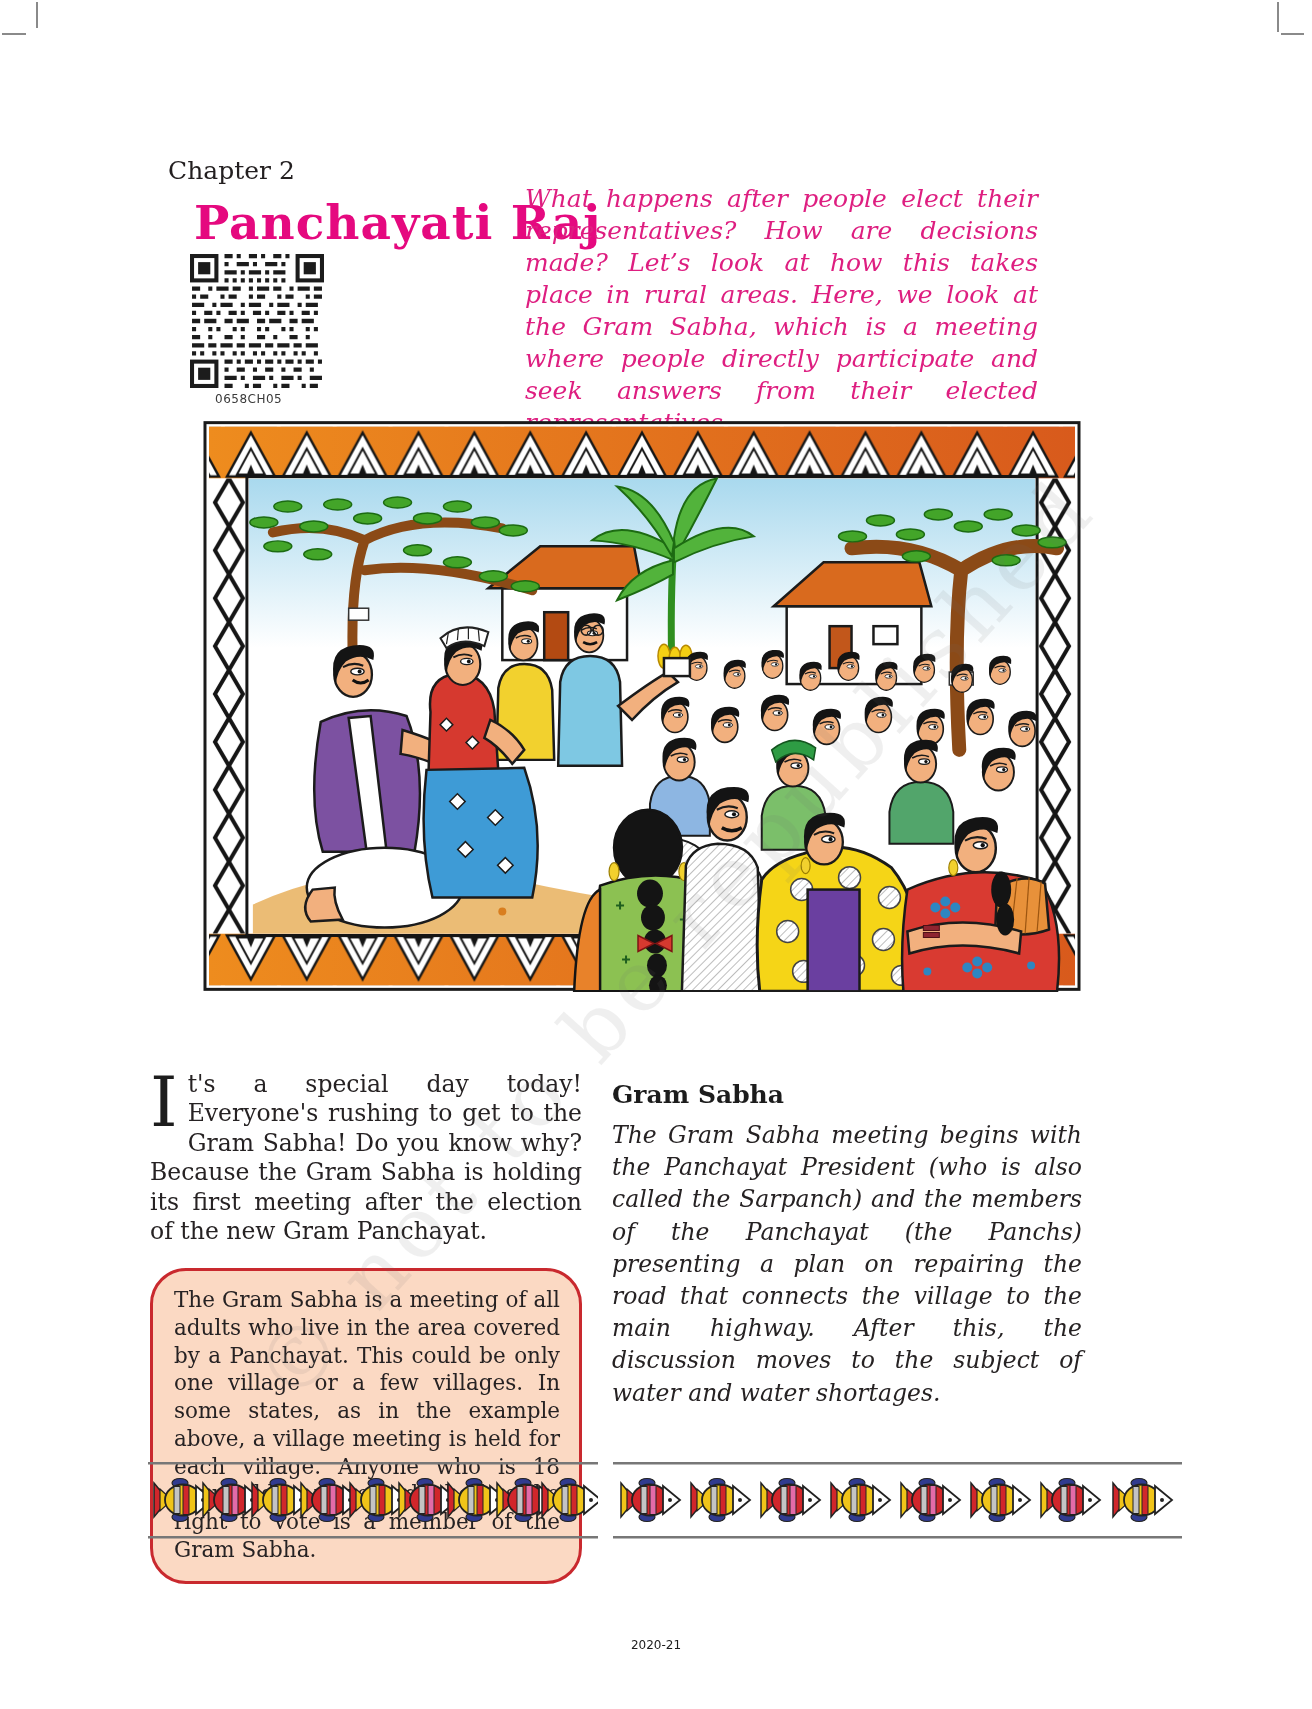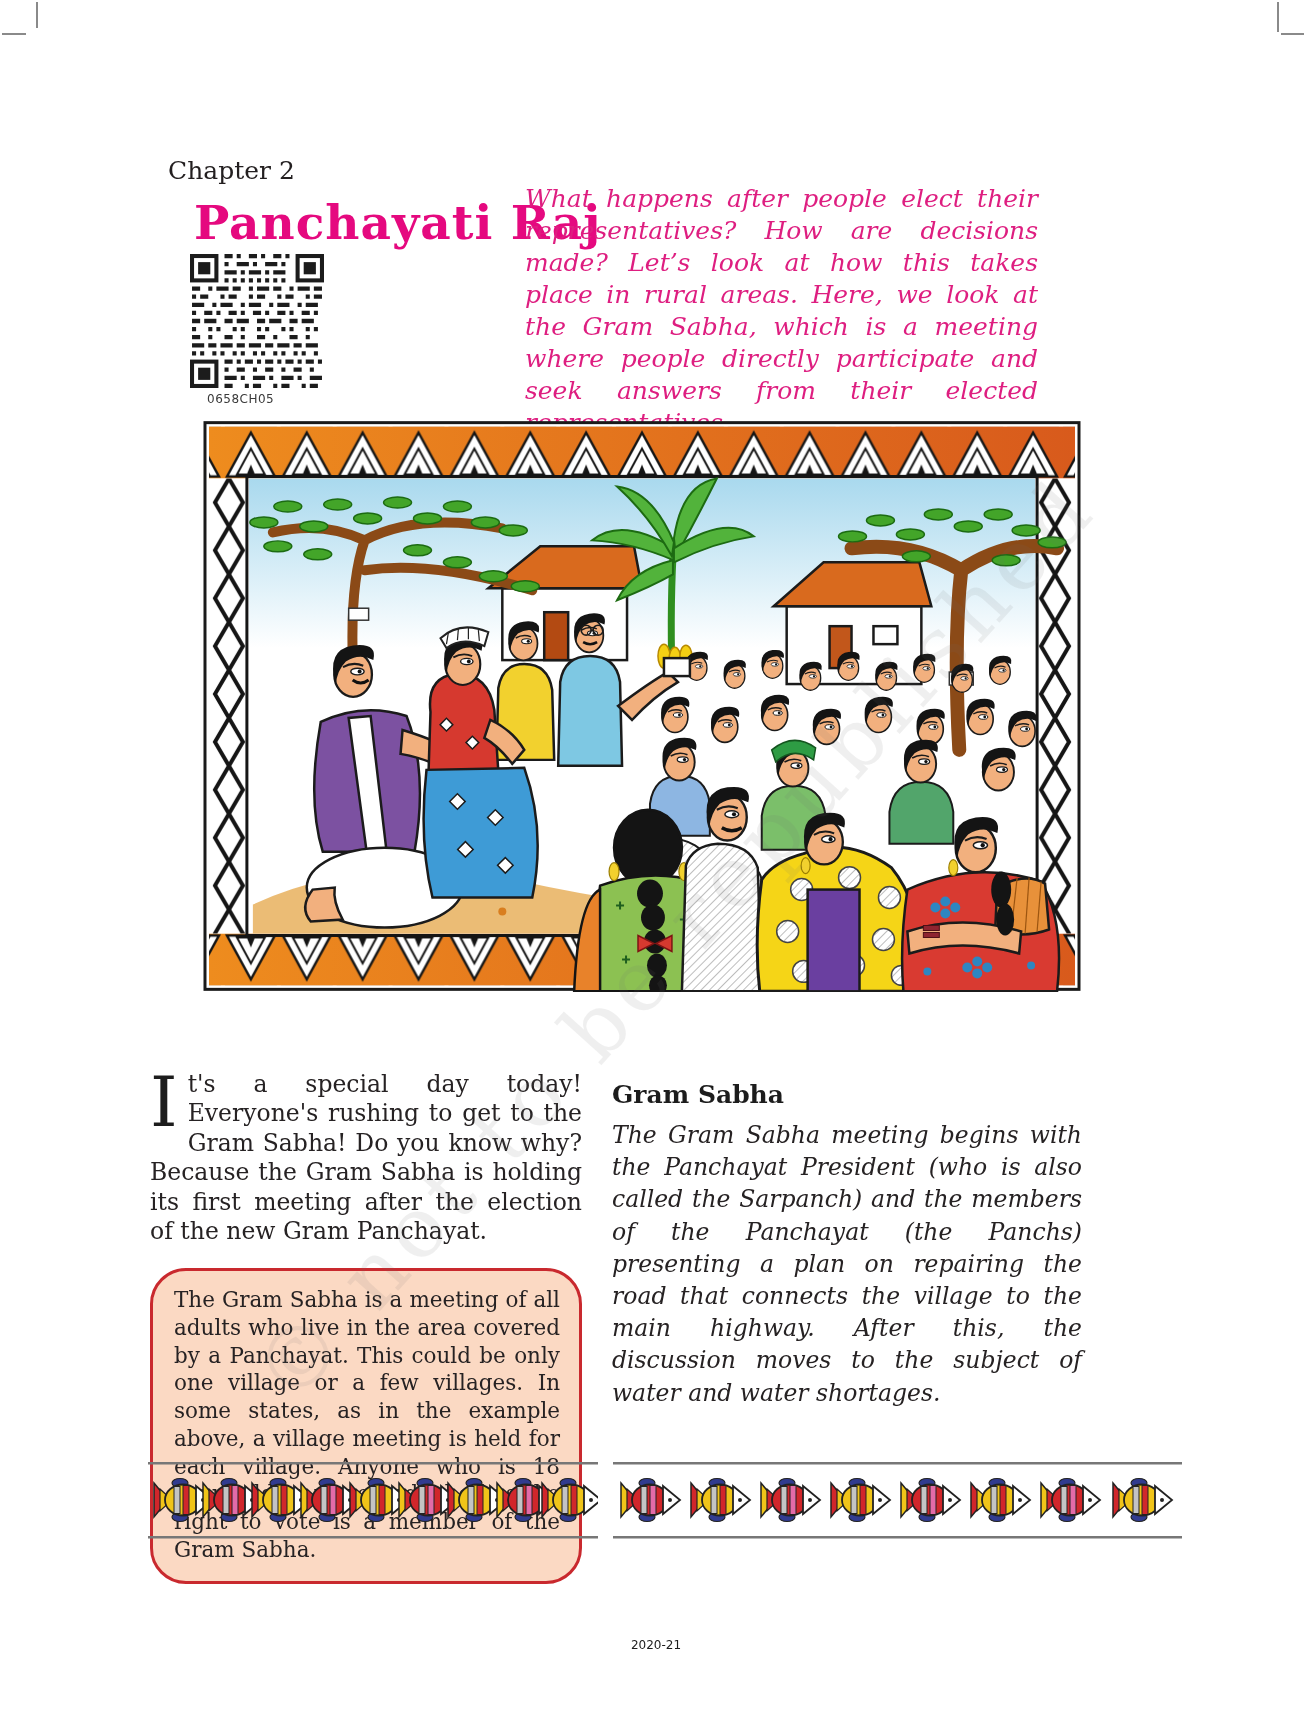--- a/index.html
+++ b/index.html
@@ -9,21 +9,21 @@
     font-family:"DejaVu Serif", serif;color:var(--body-text,#262223);
   }
   .crop{position:absolute;background:#8a8a8a;}
   .chapter-label{position:absolute;left:168px;top:156px;font-size:25px;color:#231f20;}
   .chapter-title{
     position:absolute;left:189px;top:190px;margin:5px;
     font-size:47px;font-weight:bold;letter-spacing:1px;
     color:var(--title-pink,#E5097F);font-family:"DejaVu Serif",serif;
   }
   .qr{position:absolute;left:190px;top:254px;width:134px;height:134px;}
-  .qr-label{position:absolute;left:207px;top:392px;font-size:12px;letter-spacing:.5px;
+  .qr-label{position:absolute;left:215px;top:392px;font-size:12px;letter-spacing:.5px;
     font-family:"DejaVu Sans",sans-serif;color:#3a3a3a;}
   .intro{
     position:absolute;left:525px;top:183px;width:513px;
     font-size:25px;line-height:1.28;font-style:italic;text-align:justify;
     color:var(--intro-pink,#DE1E80);
   }
   .illustration{position:absolute;left:203px;top:420px;width:878px;height:572px;}
   .watermark{
     position:absolute;left:150px;top:560px;width:1050px;height:760px;
     display:flex;align-items:center;justify-content:center;

